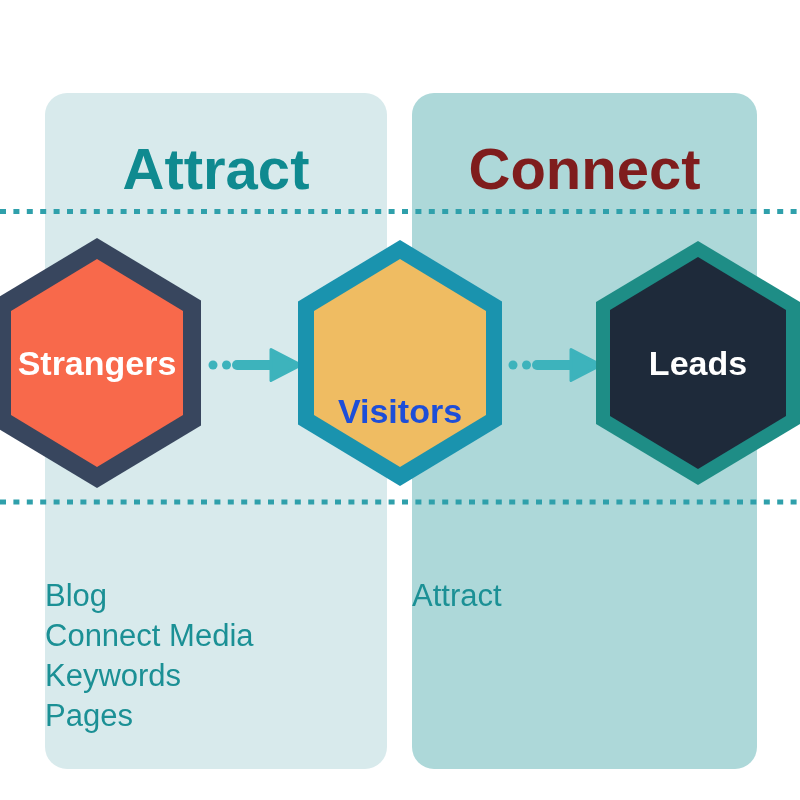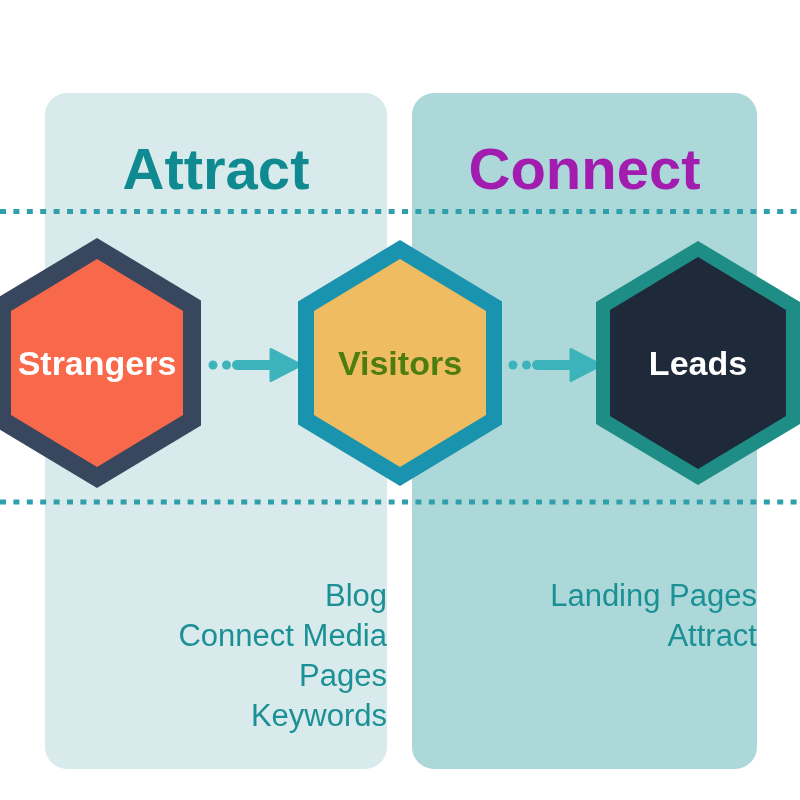--- a/index.html
+++ b/index.html
@@ -11,21 +11,21 @@
   .panel-left  { left:45px;  width:342px; }
   .panel-right { left:412px; width:345px; }
 
   .panel-title {
     position:absolute; top:43px; left:0; width:100%;
     text-align:center; font-size:58px; font-weight:700; line-height:66px;
   }
 
   .tool-list {
     position:absolute; top:483px; left:0; width:100%;
-    text-align:right; font-size:31px; line-height:40px; font-weight:400;padding-left:37px;
+    text-align:left; font-size:31px; line-height:40px; font-weight:400;
   }
 
   .overlay { position:absolute; left:0; top:0; width:800px; height:800px; display:block; }
 
   .hex-label {
     position:absolute; top:342px; width:220px;
     text-align:center; font-size:34px; font-weight:700; line-height:42px;
     white-space:nowrap;
   }
   .hex-label.strangers { left:-13px; }
@@ -35,29 +35,28 @@
 </head>
 <body>
 
 <div class="canvas">
 
   <div class="panel panel-left" style="background-color: rgb(216, 234, 236);">
     <div class="panel-title" style="color: rgb(15, 138, 144);">Attract</div>
     <div class="tool-list" style="color: rgb(27, 144, 149);">
       <div>Blog</div>
       <div>Connect Media</div>
+      <div>Keywords</div>
       <div>Pages</div>
-      <div>Keywords</div>
     </div>
   </div>
 
   <div class="panel panel-right" style="background-color: rgb(173, 216, 217);">
-    <div class="panel-title" style="color: #a21caf;">Connect</div>
+    <div class="panel-title" style="color: #7f1d1d;">Connect</div>
     <div class="tool-list" style="color: rgb(27, 144, 149);">
-      <div>Landing Pages</div>
       <div>Attract</div>
     </div>
   </div>
 
   <svg class="overlay" width="800" height="800" viewBox="0 0 800 800" xmlns="http://www.w3.org/2000/svg">
 
     <g style="color: rgb(47, 160, 171);">
       <line x1="0" y1="211.5" x2="800" y2="211.5" stroke="currentColor" stroke-width="5" stroke-dasharray="6 7.4"></line>
       <line x1="0" y1="502" x2="800" y2="502" stroke="currentColor" stroke-width="5" stroke-dasharray="6 7.4"></line>
     </g>
@@ -86,16 +85,16 @@
       <polygon points="400,259 486,311 486,415 400,467 314,415 314,311" fill="#efbc62"></polygon>
     </g>
 
     <g>
       <polygon points="698,241 800,302 800,424 698,485 596,424 596,302" fill="#1e8d86"></polygon>
       <polygon points="698,257 786,310 786,416 698,469 610,416 610,310" fill="#1e2a3a"></polygon>
     </g>
   </svg>
 
   <div class="hex-label strangers" style="color: rgb(255, 255, 255);">Strangers</div>
-  <div class="hex-label visitors" style="color: #4d7c0f;">Visitors</div>
+  <div class="hex-label visitors" style="color: #1d4ed8; margin-top: 48px;">Visitors</div>
   <div class="hex-label leads" style="color: rgb(255, 255, 255);">Leads</div>
 
 </div>
 
 </body></html>

